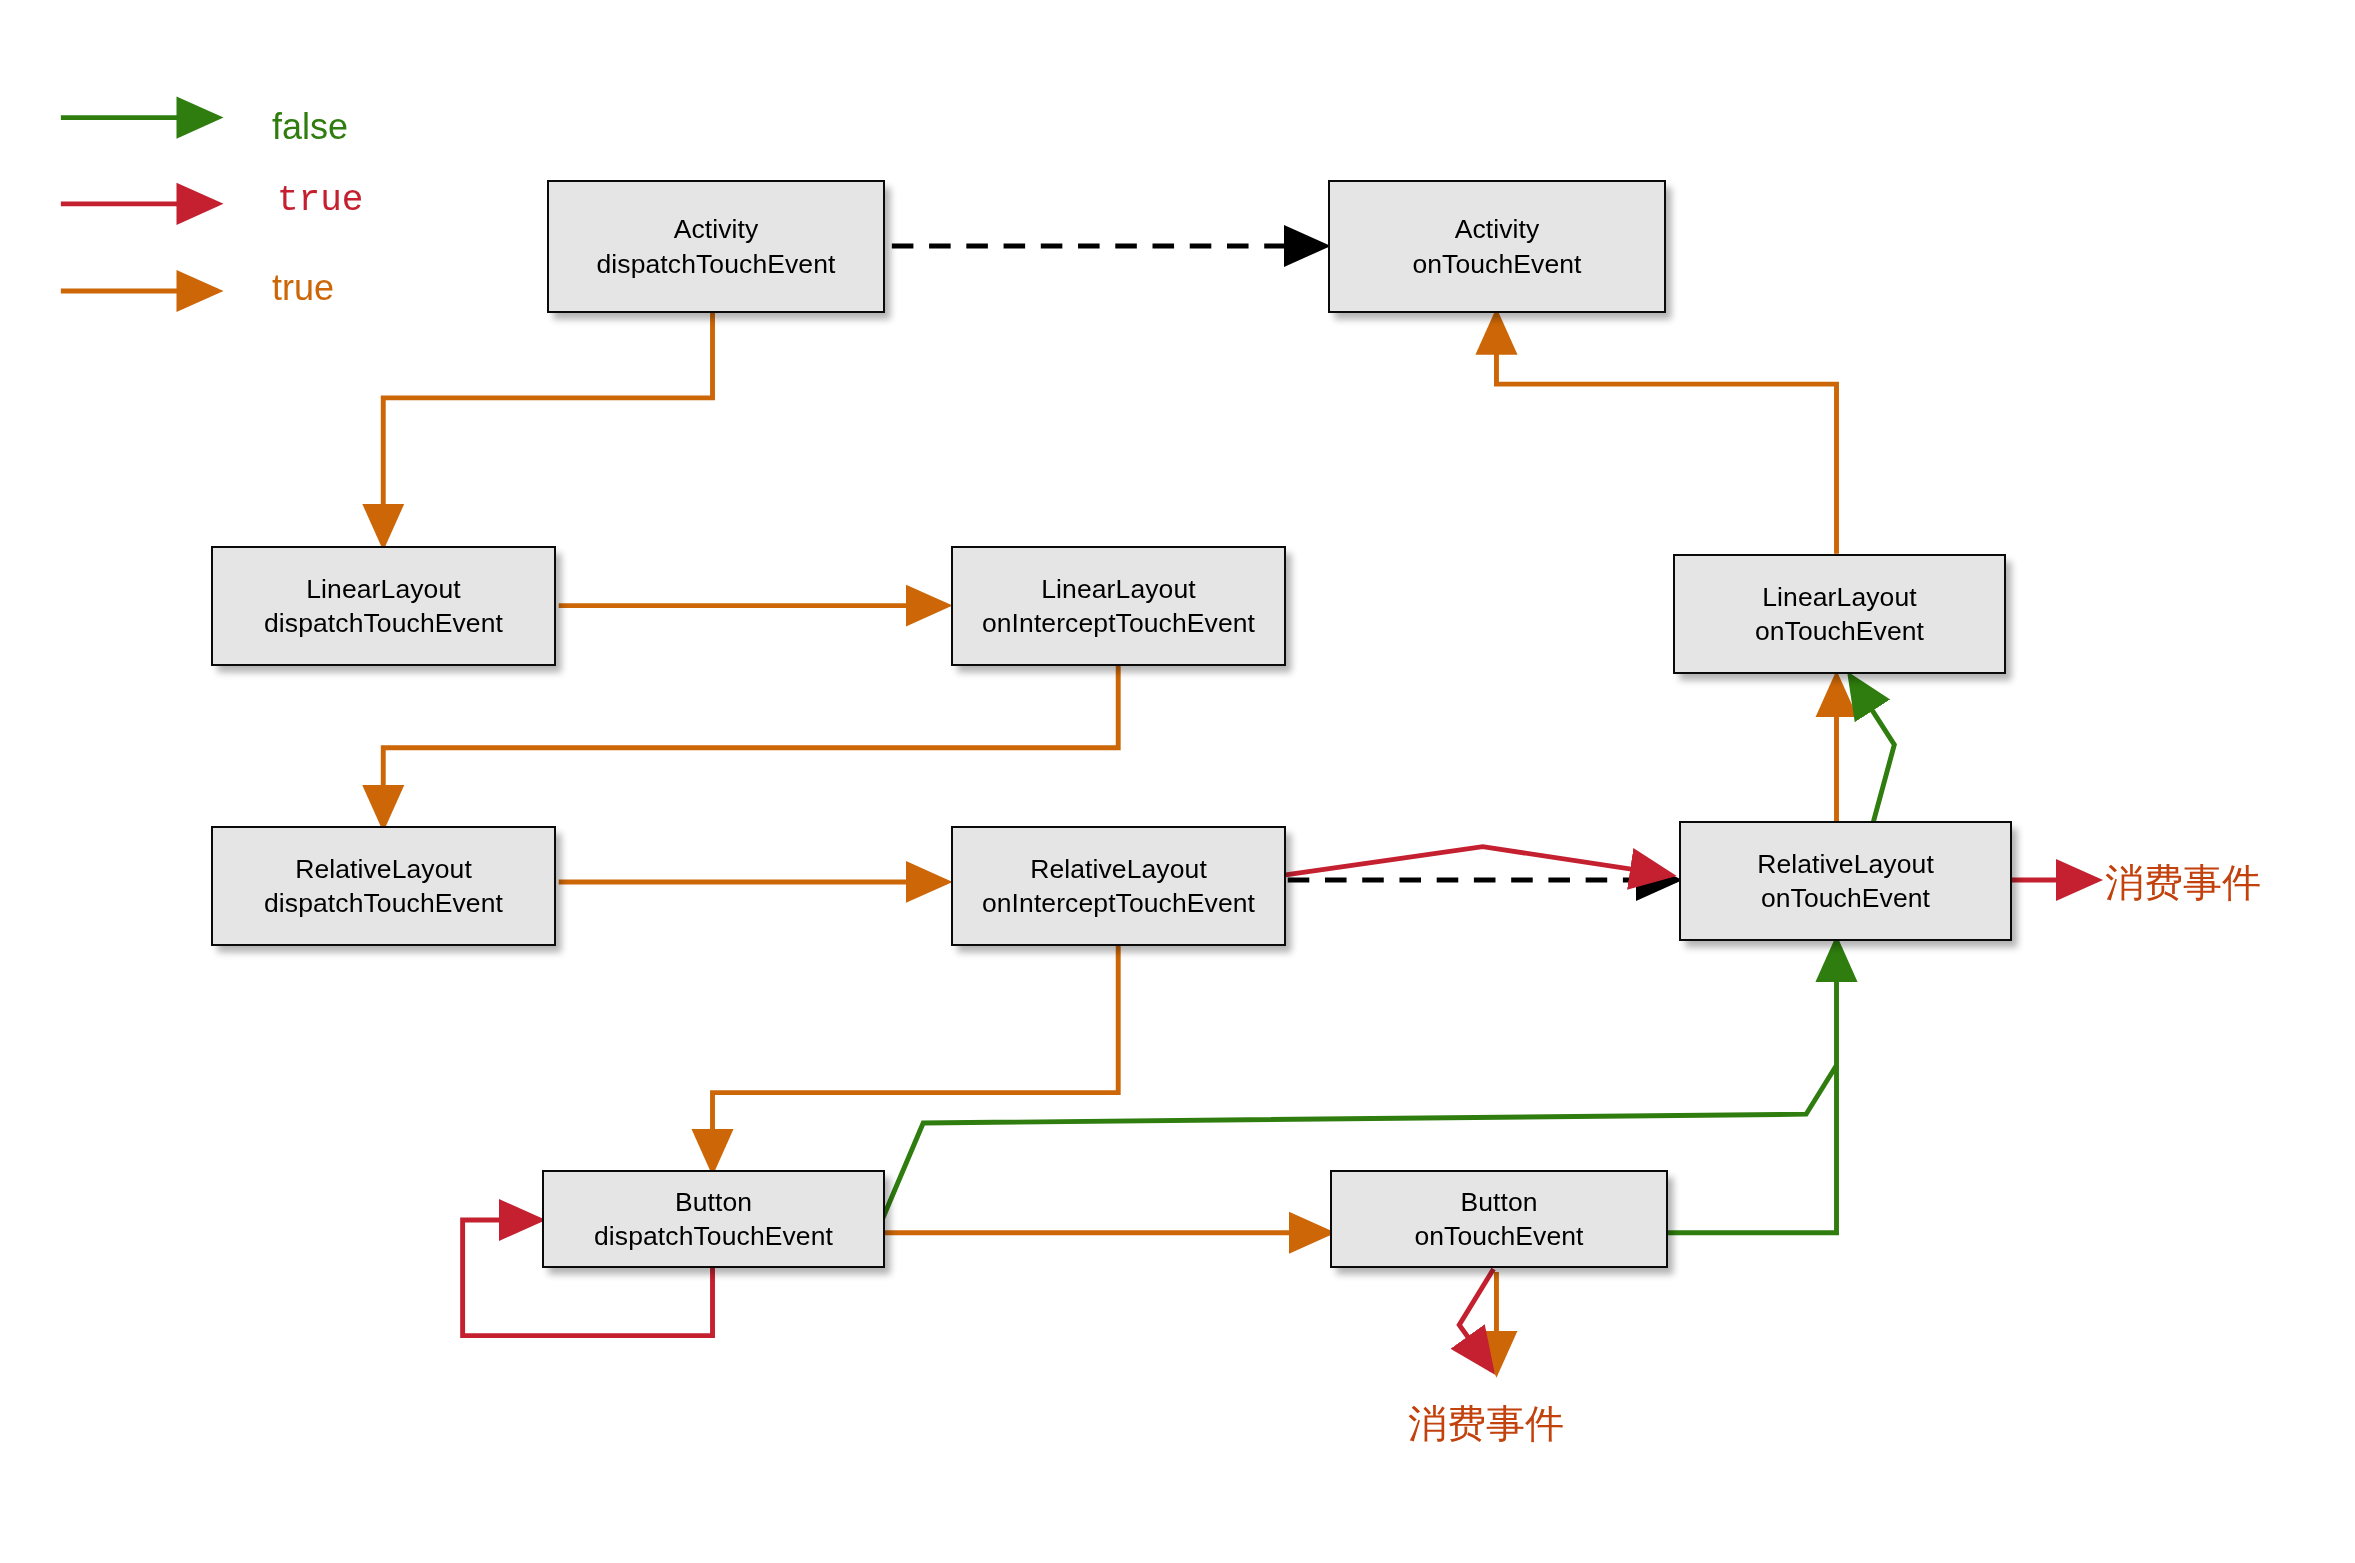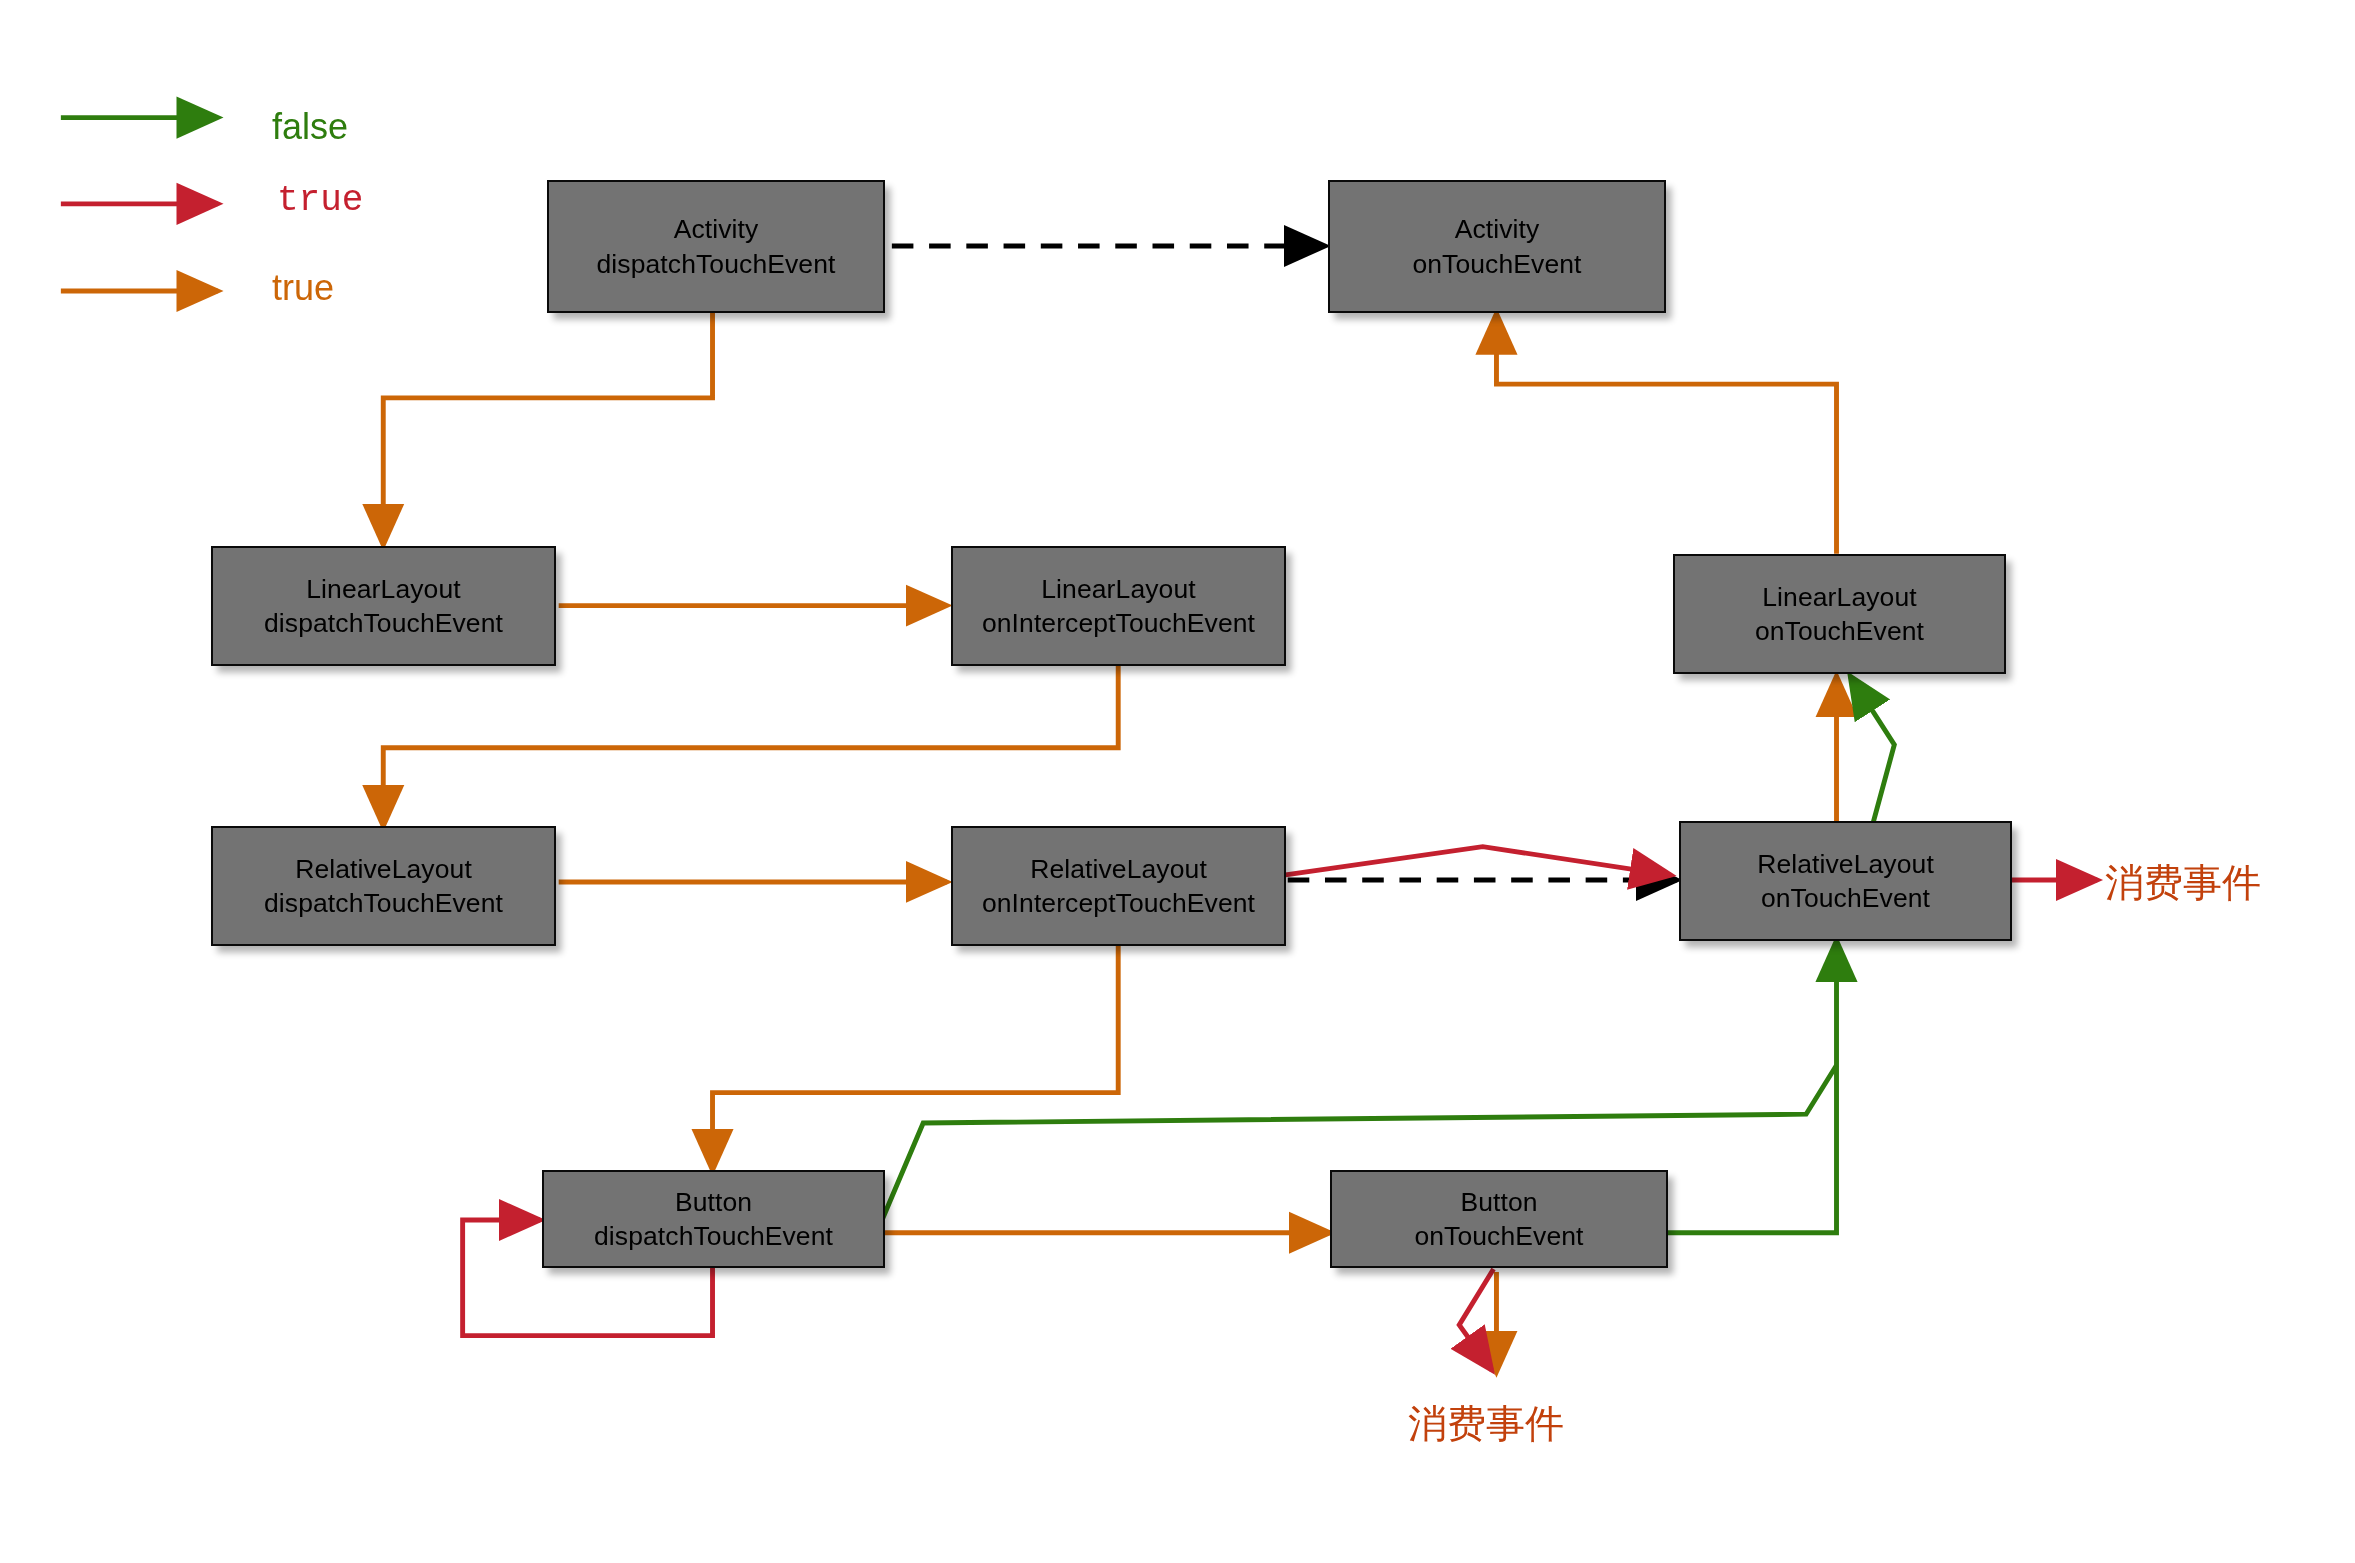--- a/index.html
+++ b/index.html
@@ -22,21 +22,21 @@
     position: absolute;
     left: 0;
     top: 0;
     width: 2355px;
     height: 1563px;
     pointer-events: none;
   }
   .node {
     position: absolute;
     box-sizing: border-box;
-    background: #737373;
+    background: #e5e5e5;
     border: 2.9px solid #0a0a0a;
     box-shadow: 5.9px 6.9px 6.9px rgba(0,0,0,0.30);
     display: flex;
     flex-direction: column;
     align-items: center;
     justify-content: center;
     text-align: center;
     color: #000000;
     font-size: 26.5px;
     line-height: 1.30;

